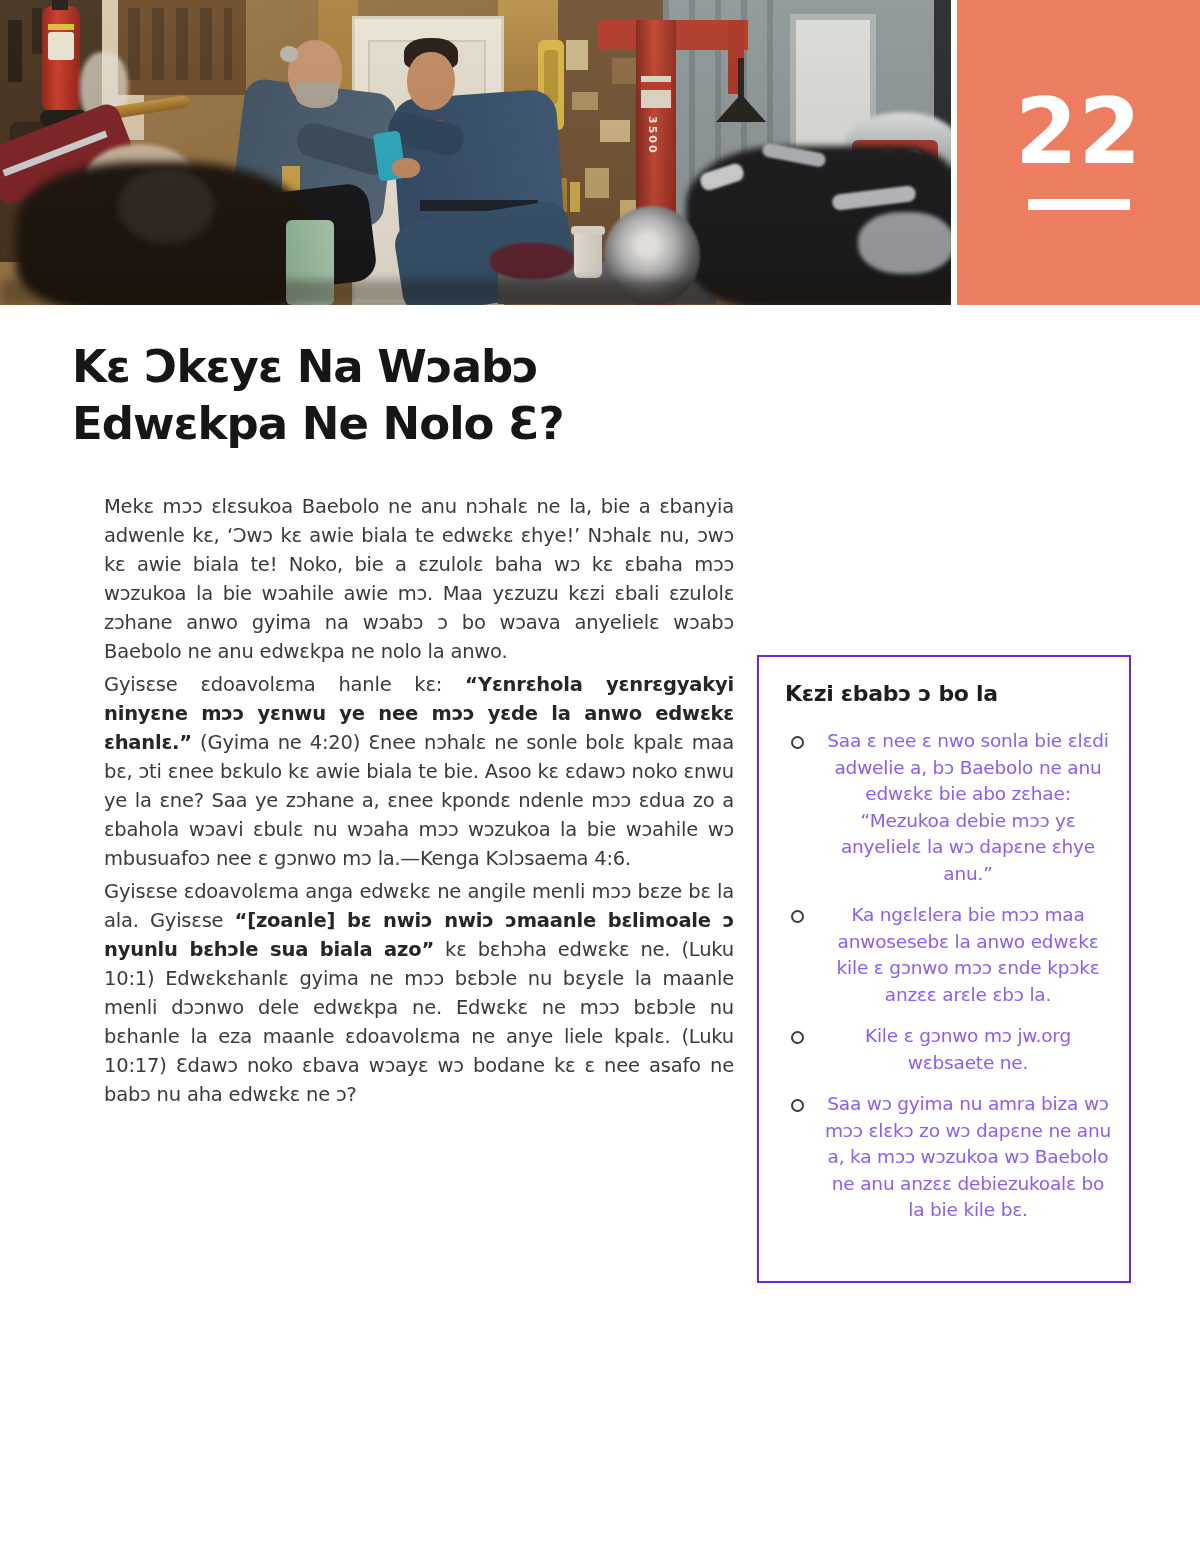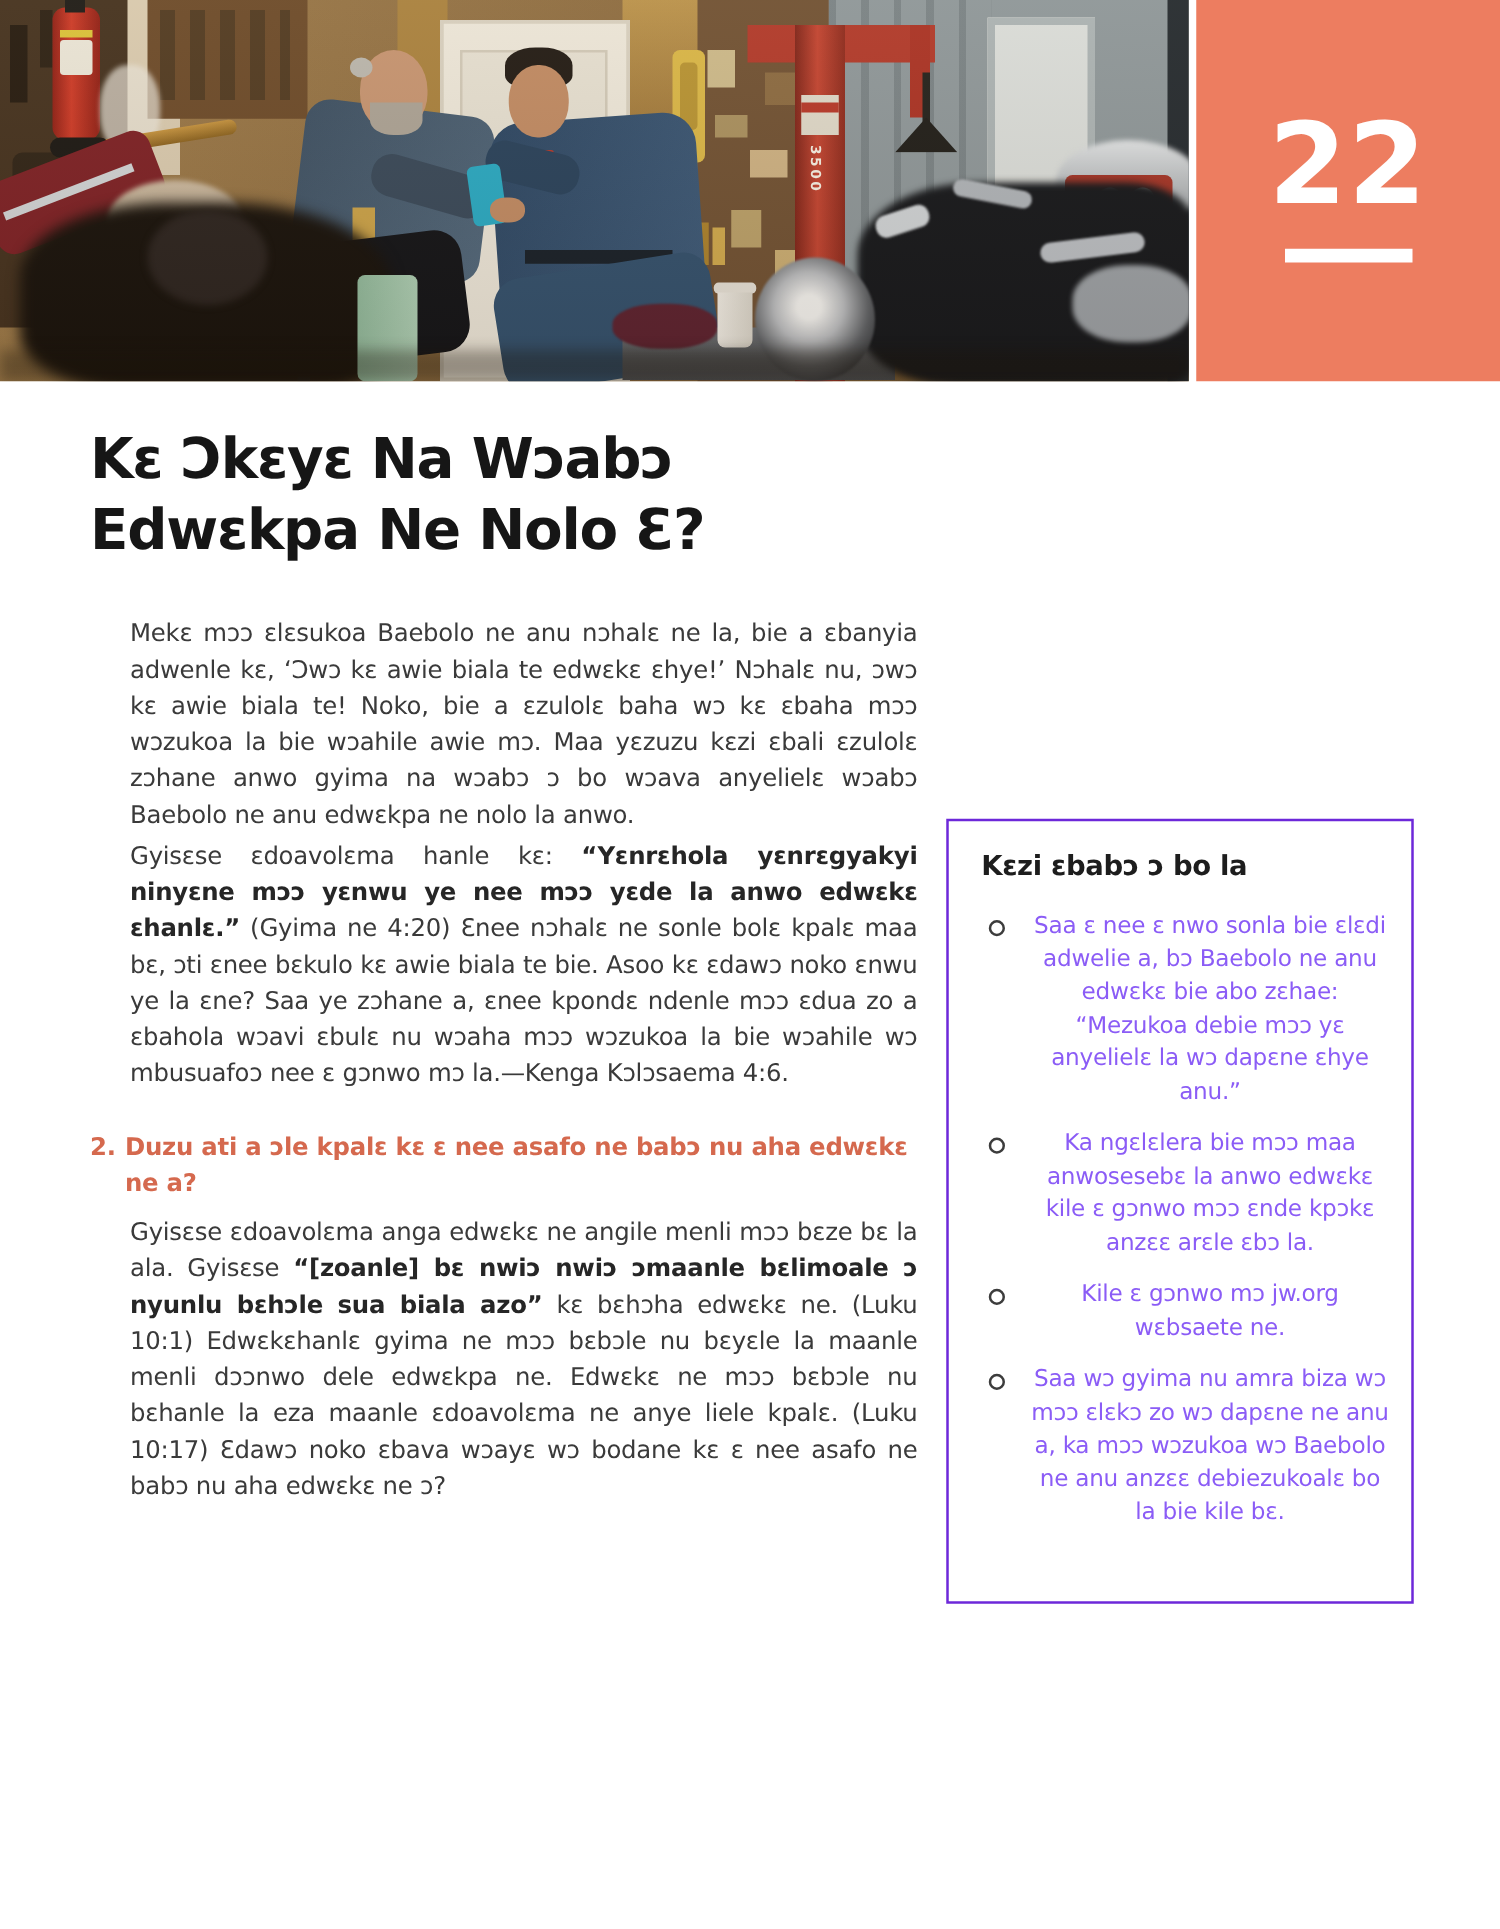--- a/index.html
+++ b/index.html
@@ -247,21 +247,20 @@
     <div class="badge-num">22</div>
     <div class="badge-bar"></div>
   </div>
 
   <h1 class="title">Kɛ Ɔkɛyɛ Na Wɔabɔ Edwɛkpa Ne Nolo Ɛ?</h1>
 
   <div class="main-col">
     <p class="intro body-text">Mekɛ mɔɔ ɛlɛsukoa Baebolo ne anu nɔhalɛ ne la, bie a ɛbanyia adwenle kɛ, ‘Ɔwɔ kɛ awie biala te edwɛkɛ ɛhye!’ Nɔhalɛ nu, ɔwɔ kɛ awie biala te! Noko, bie a ɛzulolɛ baha wɔ kɛ ɛbaha mɔɔ wɔzukoa la bie wɔahile awie mɔ. Maa yɛzuzu kɛzi ɛbali ɛzulolɛ zɔhane anwo gyima na wɔabɔ ɔ bo wɔava anyelielɛ wɔabɔ Baebolo ne anu edwɛkpa ne nolo la anwo.</p>
     <div id="qa">
         <p class="answer body-text"><span>Gyisɛse ɛdoavolɛma hanle kɛ: </span><b>“Yɛnrɛhola yɛnrɛgyakyi ninyɛne mɔɔ yɛnwu ye nee mɔɔ yɛde la anwo edwɛkɛ ɛhanlɛ.”</b><span> (Gyima ne 4:20) Ɛnee nɔhalɛ ne sonle bolɛ kpalɛ maa bɛ, ɔti ɛnee bɛkulo kɛ awie biala te bie. Asoo kɛ ɛdawɔ noko ɛnwu ye la ɛne? Saa ye zɔhane a, ɛnee kpondɛ ndenle mɔɔ ɛdua zo a ɛbahola wɔavi ɛbulɛ nu wɔaha mɔɔ wɔzukoa la bie wɔahile wɔ mbusuafoɔ nee ɛ gɔnwo mɔ la.—Kenga Kɔlɔsaema 4:6.</span></p>
-        <p class="question"><span class="qnum">2.</span>Duzu ati a ɔle kpalɛ kɛ ɛ nee asafo ne babɔ nu aha edwɛkɛ ne a?</p>
         <p class="answer body-text"><span>Gyisɛse ɛdoavolɛma anga edwɛkɛ ne angile menli mɔɔ bɛze bɛ la ala. Gyisɛse </span><b>“[zoanle] bɛ nwiɔ nwiɔ ɔmaanle bɛlimoale ɔ nyunlu bɛhɔle sua biala azo”</b><span> kɛ bɛhɔha edwɛkɛ ne. (Luku 10:1) Edwɛkɛhanlɛ gyima ne mɔɔ bɛbɔle nu bɛyɛle la maanle menli dɔɔnwo dele edwɛkpa ne. Edwɛkɛ ne mɔɔ bɛbɔle nu bɛhanle la eza maanle ɛdoavolɛma ne anye liele kpalɛ. (Luku 10:17) Ɛdawɔ noko ɛbava wɔayɛ wɔ bodane kɛ ɛ nee asafo ne babɔ nu aha edwɛkɛ ne ɔ?</span></p>
       </div>
   </div>
 
   <aside class="box">
     <h2 class="box-title">Kɛzi ɛbabɔ ɔ bo la</h2>
     <ul class="box-list" id="box-list">
         <li><span class="bullet-ring"></span><span>Saa ɛ nee ɛ nwo sonla bie ɛlɛdi adwelie a, bɔ Baebolo ne anu edwɛkɛ bie abo zɛhae: “Mezukoa debie mɔɔ yɛ anyelielɛ la wɔ dapɛne ɛhye anu.”</span></li>
         <li><span class="bullet-ring"></span><span>Ka ngɛlɛlera bie mɔɔ maa anwosesebɛ la anwo edwɛkɛ kile ɛ gɔnwo mɔɔ ɛnde kpɔkɛ anzɛɛ arɛle ɛbɔ la.</span></li>
         <li><span class="bullet-ring"></span><span>Kile ɛ gɔnwo mɔ jw.org wɛbsaete ne.</span></li>

